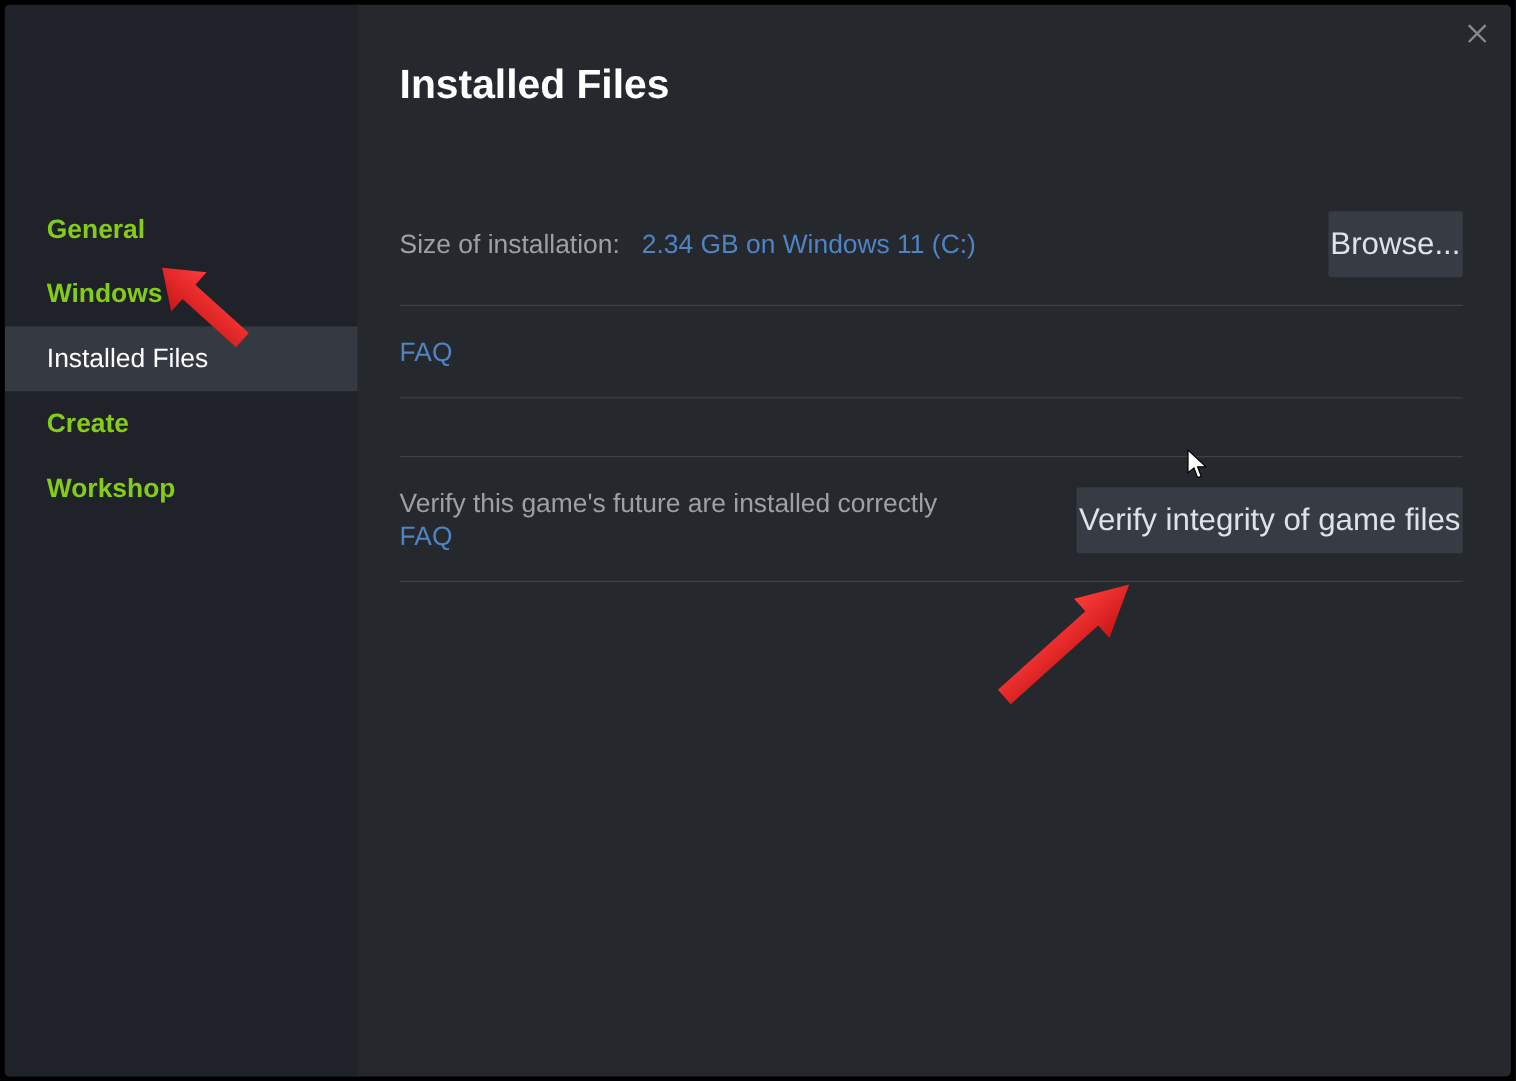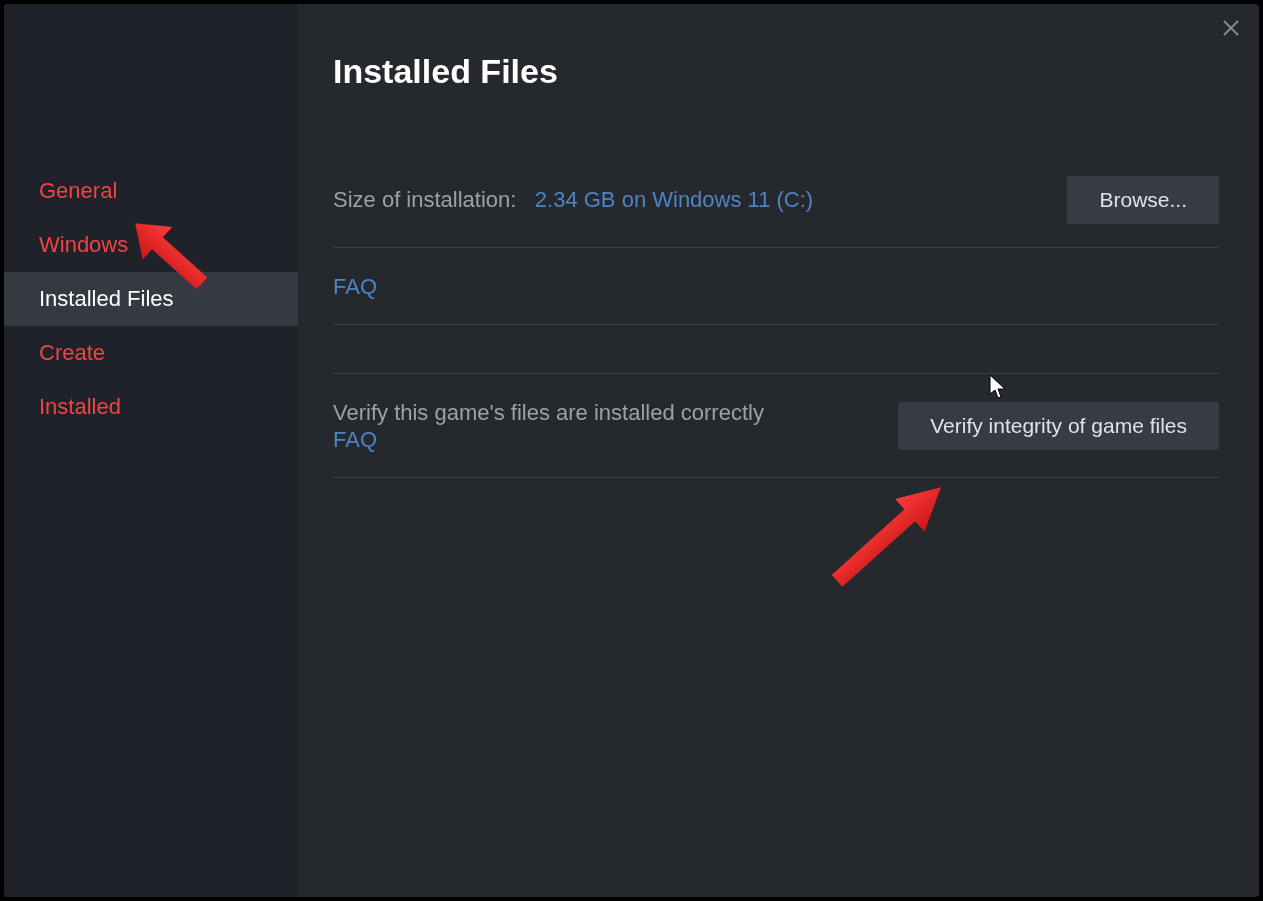--- a/index.html
+++ b/index.html
@@ -23,24 +23,24 @@
       overflow: hidden;
     }
     .sidebar {
       width: 294px;
       min-width: 294px;
       background: #1f2329;
       padding-top: 160px;
     }
     .sidebar-item {
       padding: 14px 35px;
-      color: #ef4444;
+      color: #84cc16;
       font-size: 22px;
       cursor: pointer;
-      font-weight: 400;
+      font-weight: 700;
     }
     .sidebar-item.active {
       background: #343942;
       color: #ffffff;
       font-weight: 500;
     }
     .main {
       flex: 1;
       padding: 48px 40px 40px 35px;
       position: relative;
@@ -83,22 +83,22 @@
     }
     .divider {
       border: none;
       border-top: 1px solid #3c4047;
       margin: 8px 0;
     }
     .btn {
       background: #373c44;
       color: #dfe3e6;
       border: none;
-      padding: 12px 32px;
-      font-size: 21px;
+      padding: 12px 2px;
+      font-size: 26px;
       cursor: pointer;
       border-radius: 2px;
       white-space: nowrap;
       font-family: inherit;
       min-height: 48px;
       margin-left: 12px;
     }
 
     
     .arrow-annot {
@@ -129,21 +129,21 @@
     <div class="sidebar-item">
       <span>Windows</span>
     </div>
     <div class="sidebar-item active">
       <span>Installed Files</span>
     </div>
     <div class="sidebar-item">
       <span>Create</span>
     </div>
     <div class="sidebar-item">
-      <span>Installed</span>
+      <span>Workshop</span>
     </div>
   </div>
 
   <div class="main">
     <h1 class="page-title">Installed Files</h1>
 
     <div class="row">
       <div class="row-text">
         <span>Size of installation:</span>
         <span>&nbsp;</span>
@@ -159,21 +159,21 @@
       </div>
     </div>
     <hr class="divider">
 
     <div class="row">
     </div>
     <hr class="divider">
 
     <div class="row">
       <div class="row-text">
-        <div>Verify this game's files are installed correctly</div>
+        <div>Verify this game's future are installed correctly</div>
         <div class="link">FAQ</div>
       </div>
       <button class="btn">Verify integrity of game files</button>
     </div>
     <hr class="divider">
   </div>
 
   <div class="close-icon">
     <svg viewBox="0 0 24 24" width="24" height="24" stroke="currentColor" stroke-width="2" fill="none">
       <line x1="5" y1="5" x2="19" y2="19"></line>

